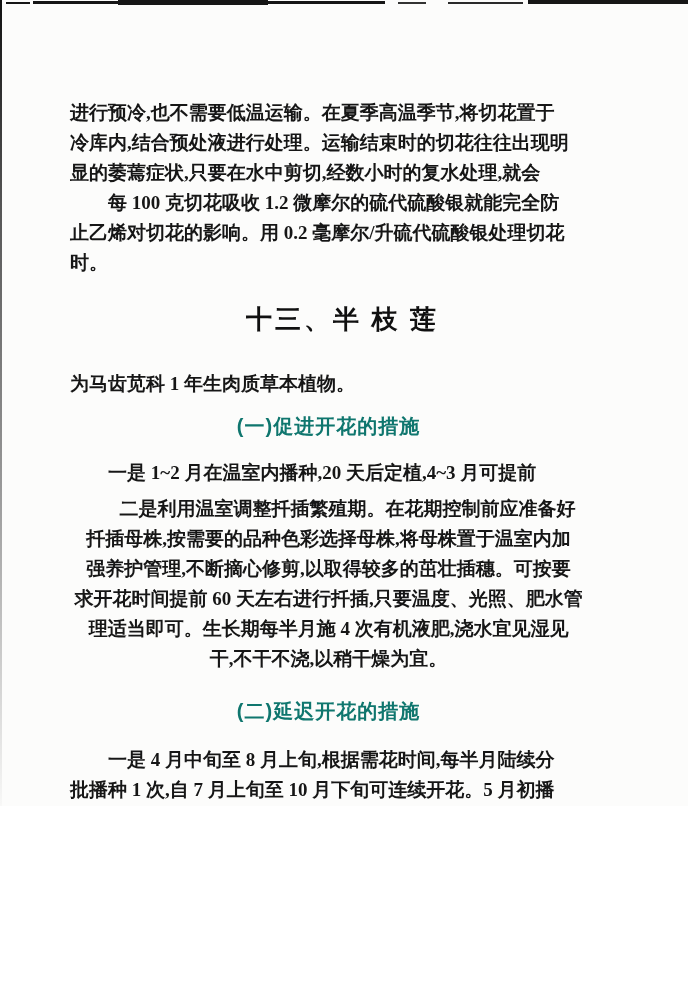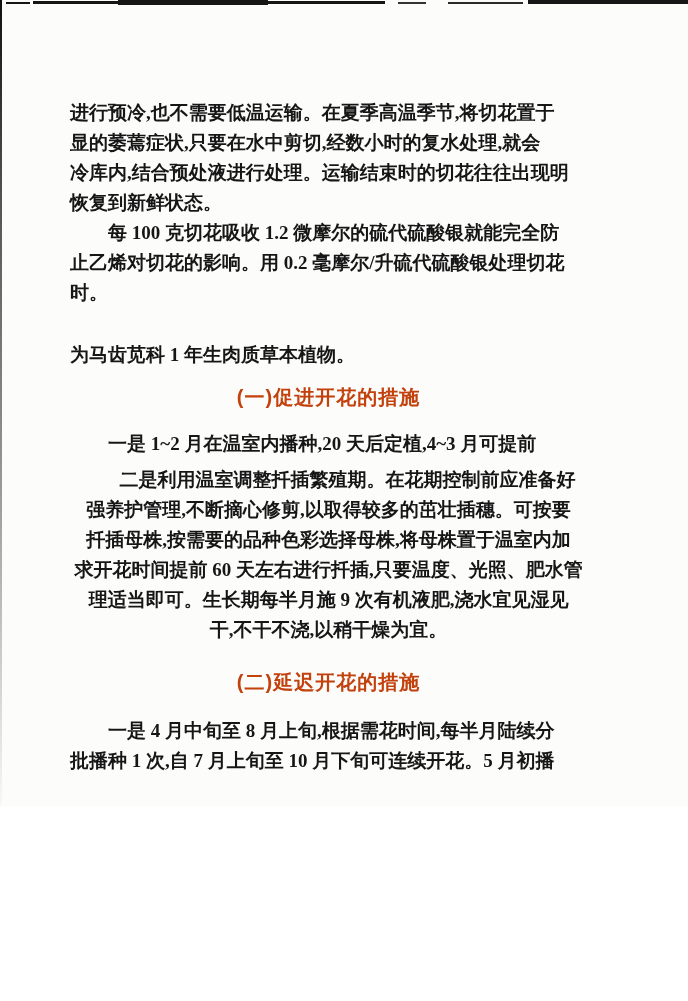--- a/index.html
+++ b/index.html
@@ -60,21 +60,21 @@
     left: 14px;
     color: #101010;
   }
   .section-heading {
     font-size: 20px;
     line-height: 30px;
     font-weight: 700;
     text-align: center;
     font-family: "Liberation Sans", "DejaVu Sans", sans-serif;
     letter-spacing: 1px;
-    color: #c2410c;
+    color: #0f766e;
   }
   .page-number {
     position: absolute;
     left: 520px;
     top: 925px;
     width: 80px;
     text-align: center;
     font-size: 12px;
     letter-spacing: 3px;
     color: #1c1c1c;
@@ -106,48 +106,48 @@
   <div class="edge-seg seg-c"></div>
   <div class="edge-seg seg-d"></div>
   <div class="edge-seg seg-e"></div>
   <div class="edge-seg seg-f"></div>
   <div class="edge-left"></div>
 
   <div class="page-text">
 
     <div class="para">
       <div class="line">进行预冷,也不需要低温运输。在夏季高温季节,将切花置于</div>
+      <div class="line">冷库内,结合预处液进行处理。运输结束时的切花往往出现明</div>
       <div class="line">显的萎蔫症状,只要在水中剪切,经数小时的复水处理,就会</div>
-      <div class="line">冷库内,结合预处液进行处理。运输结束时的切花往往出现明</div>
-      <div class="line">恢复到新鲜状态。</div>
     </div>
 
     <div class="para mt8">
       <div class="line indent">每 100 克切花吸收 1.2 微摩尔的硫代硫酸银就能完全防</div>
       <div class="line">止乙烯对切花的影响。用 0.2 毫摩尔/升硫代硫酸银处理切花</div>
       <div class="line">时。</div>
     </div>
 
+    <div class="chapter-heading mt25">十三、半 枝 莲</div>
 
     <div class="para mt32">
       <div class="line">为马齿苋科 1 年生肉质草本植物。</div>
     </div>
 
     <div class="section-heading mt12">(一)促进开花的措施</div>
 
     <div class="para mt17">
       <div class="line indent">一是 1~2 月在温室内播种,20 天后定植,4~3 月可提前</div>
     </div>
 
     <div class="para mt6">
       <div class="line indent">二是利用温室调整扦插繁殖期。在花期控制前应准备好</div>
+      <div class="line">扦插母株,按需要的品种色彩选择母株,将母株置于温室内加</div>
       <div class="line">强养护管理,不断摘心修剪,以取得较多的茁壮插穗。可按要</div>
-      <div class="line">扦插母株,按需要的品种色彩选择母株,将母株置于温室内加</div>
       <div class="line">求开花时间提前 60 天左右进行扦插,只要温度、光照、肥水管</div>
-      <div class="line">理适当即可。生长期每半月施 9 次有机液肥,浇水宜见湿见</div>
+      <div class="line">理适当即可。生长期每半月施 4 次有机液肥,浇水宜见湿见</div>
       <div class="line">干,不干不浇,以稍干燥为宜。</div>
     </div>
 
     <div class="section-heading mt10">(二)延迟开花的措施</div>
 
     <div class="para mt19">
       <div class="line indent">一是 4 月中旬至 8 月上旬,根据需花时间,每半月陆续分</div>
       <div class="line">批播种 1 次,自 7 月上旬至 10 月下旬可连续开花。5 月初播</div>
     </div>
 

